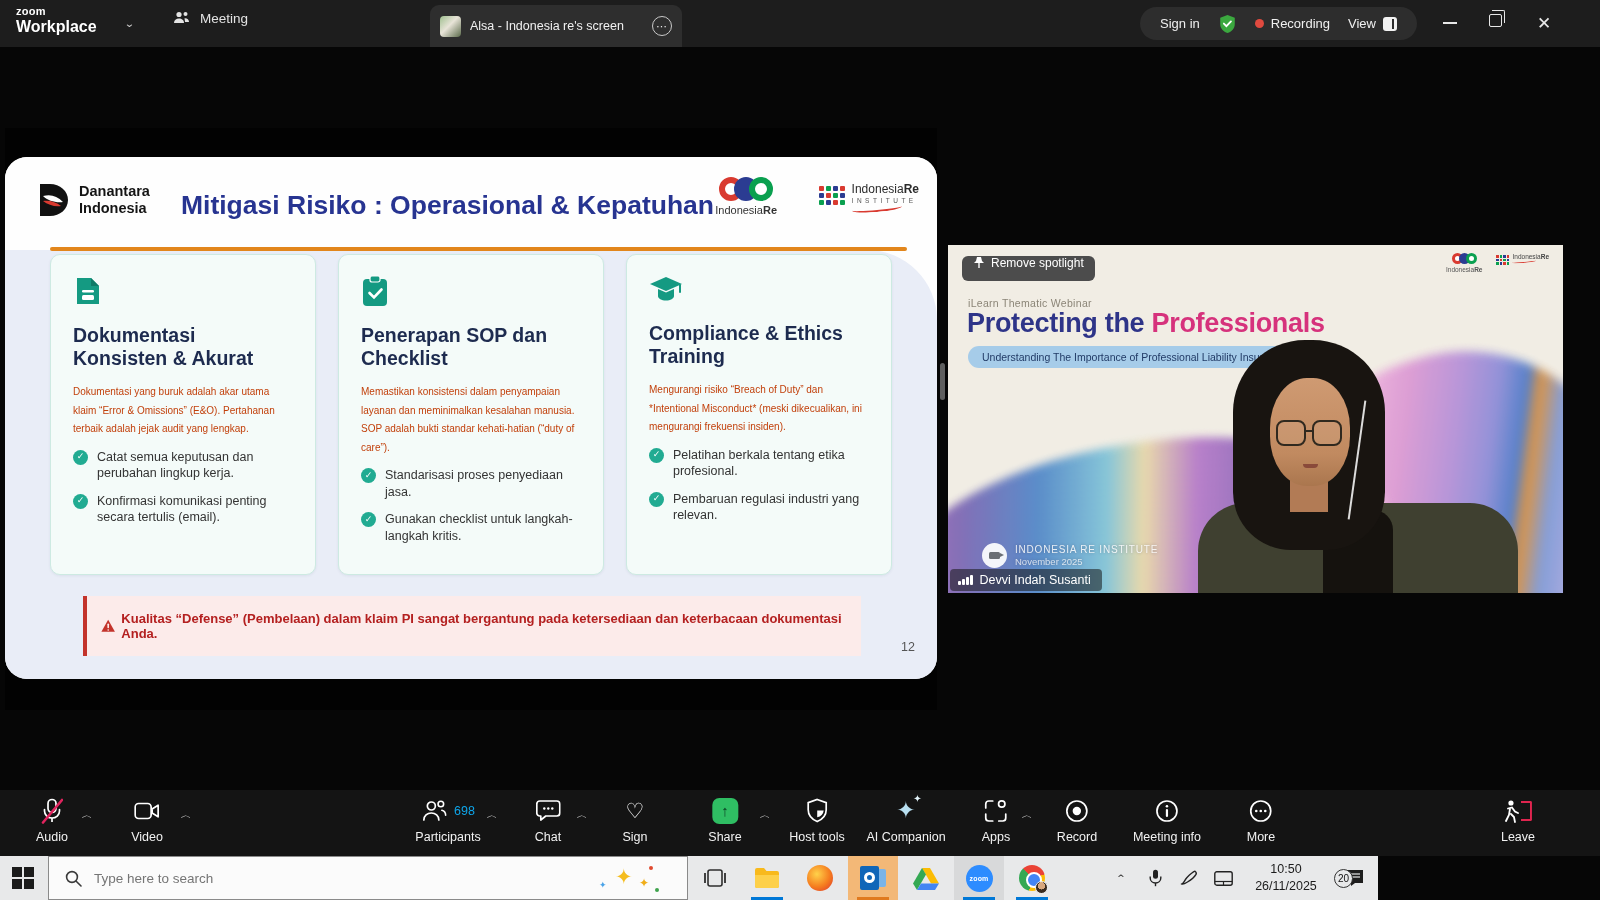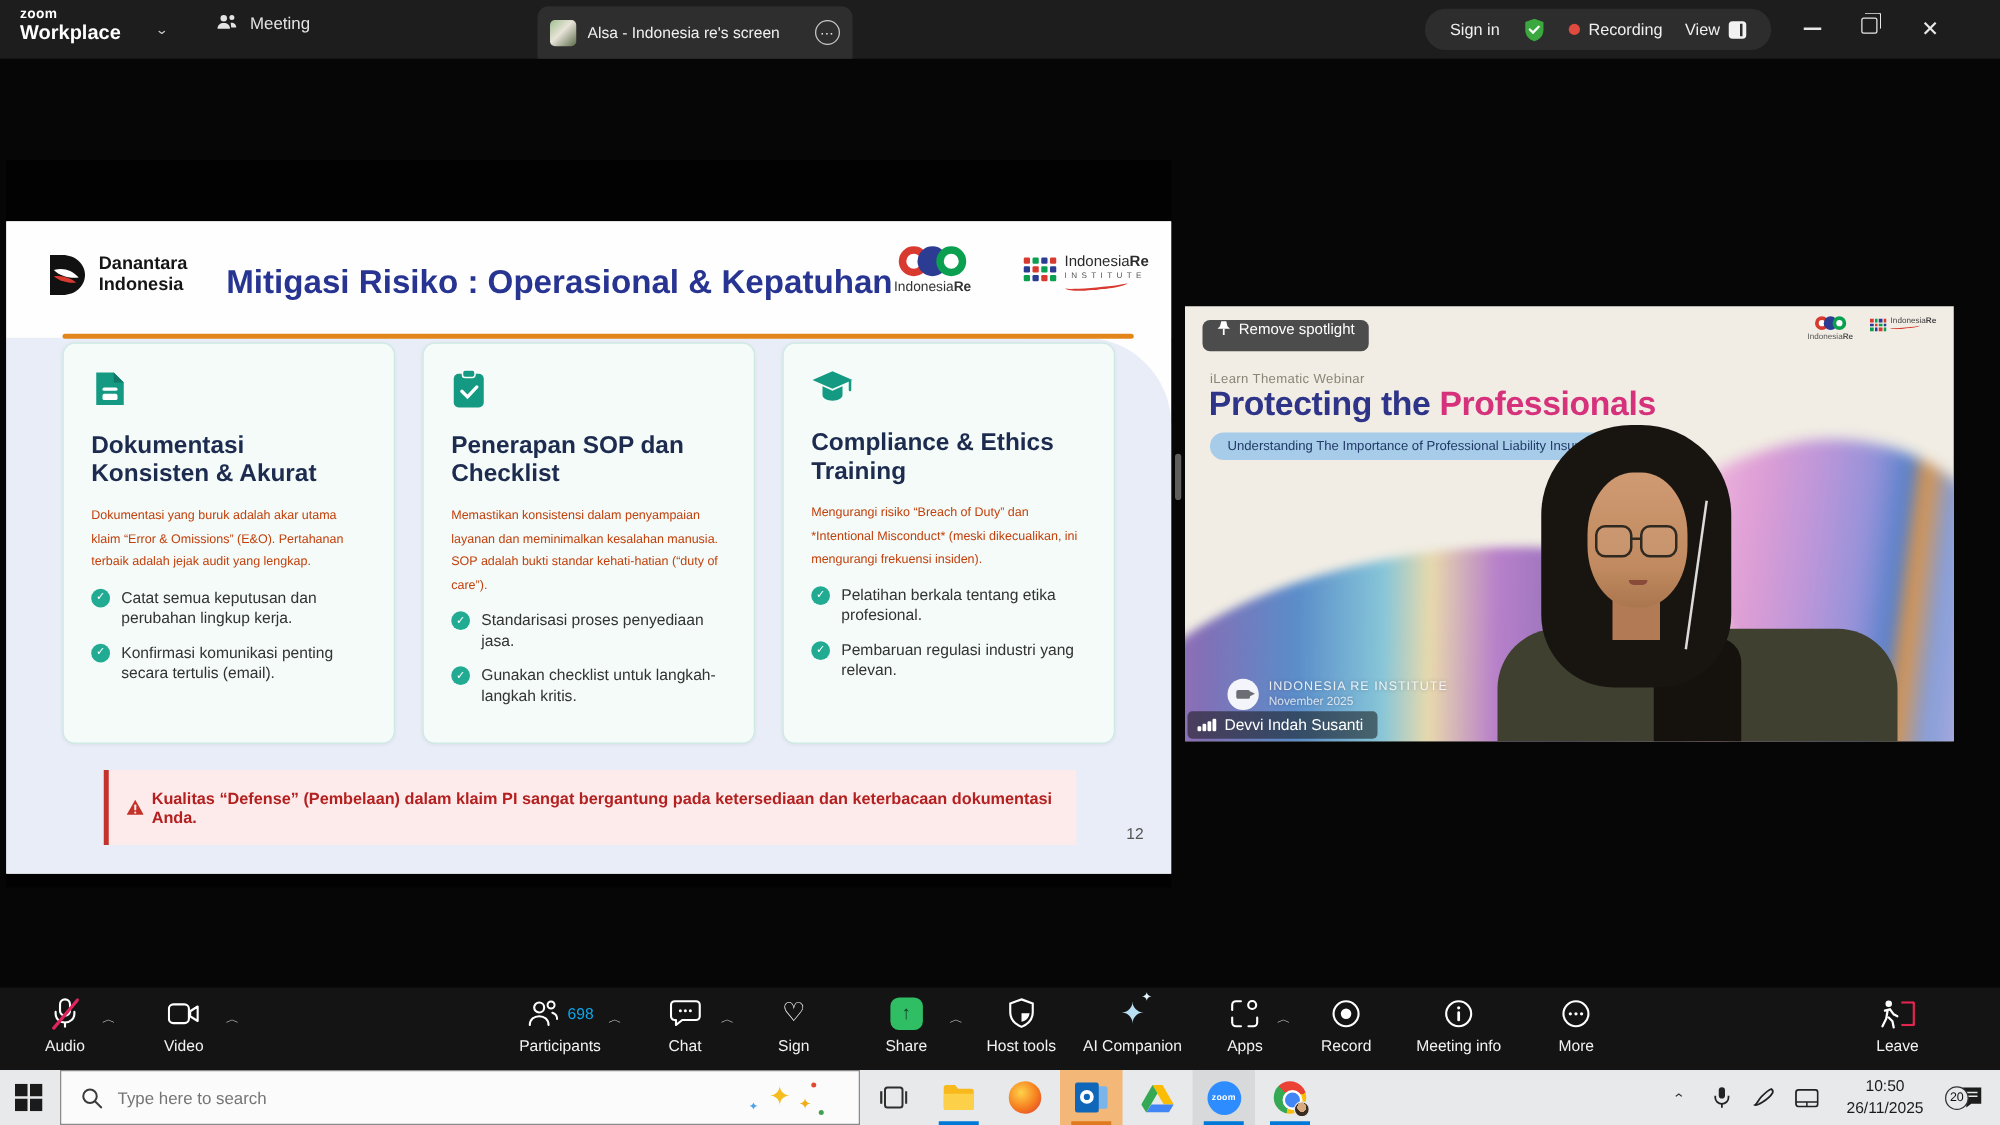--- a/index.html
+++ b/index.html
@@ -31,21 +31,21 @@
   .view-ic::after { content:""; position:absolute; right:3px; top:2px; bottom:2px; width:2px; background:#2d2d2d; }
   .winbtn { position:absolute; top:12px; color:#e8e8e8; cursor:default; }
   .btn-min { left:1443px; width:14px; height:2px; background:#e8e8e8; top:22px; }
   .btn-max { left:1489px; top:14px; width:13px; height:13px; border:1.4px solid #e8e8e8; border-radius:2px; }
   .btn-max::before { content:""; position:absolute; left:2px; top:-5px; width:12px; height:12px;
     border-top:1.4px solid #e8e8e8; border-right:1.4px solid #e8e8e8; border-radius:0 2px 0 0; }
   .btn-close { left:1537px; top:13px; font-size:17px; font-weight:300; }
 
   
   .shared { position:absolute; left:5px; top:128px; width:932px; height:582px; background:#020202; }
-  .slide { position:absolute; left:0; top:49px; width:932px; height:522px; background:#fefefe; overflow:hidden; }
+  .slide { position:absolute; left:0; top:29px; width:932px; height:522px; background:#fefefe; overflow:hidden;border-radius:22px; }
   .slide-header { position:absolute; top:0; left:0; right:0; height:93px; background:#fefefe; z-index:3; }
   .danantara { position:absolute; left:32px; top:25px; display:flex; align-items:center; gap:8px; }
   .dn-text { font-size:14.5px; font-weight:bold; color:#151515; line-height:1.15; }
   .slide-title { position:absolute; left:176px; top:33px; font-size:26.5px; font-weight:bold; color:#273491; }
   .ire { position:absolute; right:160px; top:20px; text-align:center; }
   .ire-circles { display:flex; justify-content:center; }
   .c-ring { width:24px; height:24px; border-radius:50%; }
   .cr { border:6px solid #d93a30; background:#fff; }
   .cb { background:#2b3c92; margin-left:-9px; }
   .cg { border:6px solid #0aa04f; background:#fff; margin-left:-9px; }
@@ -140,21 +140,21 @@
   .share-ic { width:26px; height:26px; background:#2fbe63; border-radius:7px; display:flex; align-items:center; justify-content:center;
     color:#0b3d22; font-size:15px; font-weight:bold; }
   .ai-spark { position:relative; font-size:23px; color:#b9e0f2; line-height:1; }
   .ai-spark::after { content:"✦"; position:absolute; right:-6px; top:-5px; font-size:10px; color:#e3f4fb; }
   .heart { font-size:21px; font-weight:300; }
   .pcount { font-size:12.5px; color:#0ea5e9; margin-left:7px; }
   .leave-ic { display:flex; align-items:center; gap:2px; }
   .door { width:11px; height:20px; border:2px solid #e0254f; border-left:none; border-radius:0 2px 2px 0; }
 
   
-  .taskbar { position:absolute; left:0; top:856px; width:1600px; height:44px; background:#e8e9ea; }
+  .taskbar { position:absolute; left:0; top:856px; width:1378px; height:44px; background:#e8e9ea; }
   .startbtn { position:absolute; left:12px; top:11px; }
   .searchbox { position:absolute; left:48px; top:0; width:640px; height:44px; background:#fbfbfb; border:1px solid #8a8a8a; display:flex; align-items:center; }
   .searchbox input { border:none; outline:none; background:transparent; font-size:13.5px; color:#333; width:380px;
     font-family:"Liberation Sans", sans-serif; }
   .mag { margin:0 12px 0 16px; }
   .sparkles { position:absolute; left:548px; top:7px; width:70px; height:30px; }
   .spark1 { position:absolute; left:18px; top:1px; color:#f5bd1f; font-size:21px; }
   .spark2 { position:absolute; left:42px; top:12px; color:#f0ad18; font-size:12px; }
   .spark3 { position:absolute; left:2px; top:16px; color:#4aa3e8; font-size:9px; }
   .sdot { position:absolute; border-radius:50%; }

